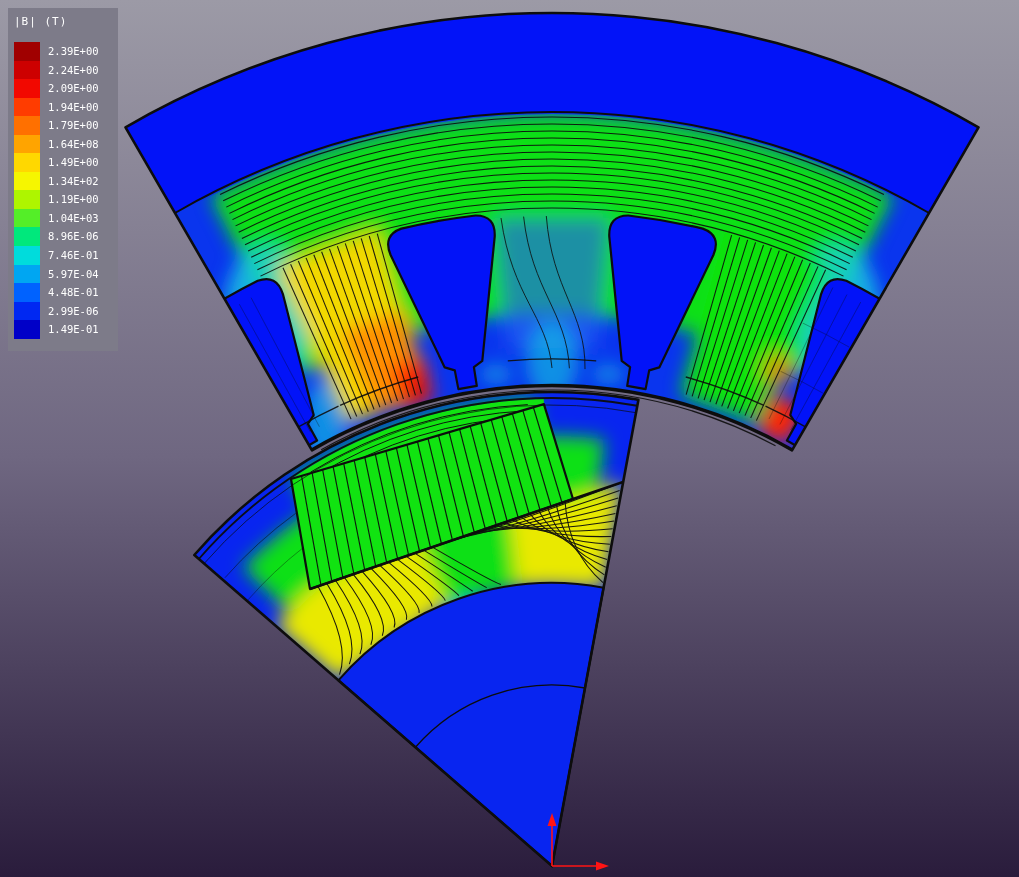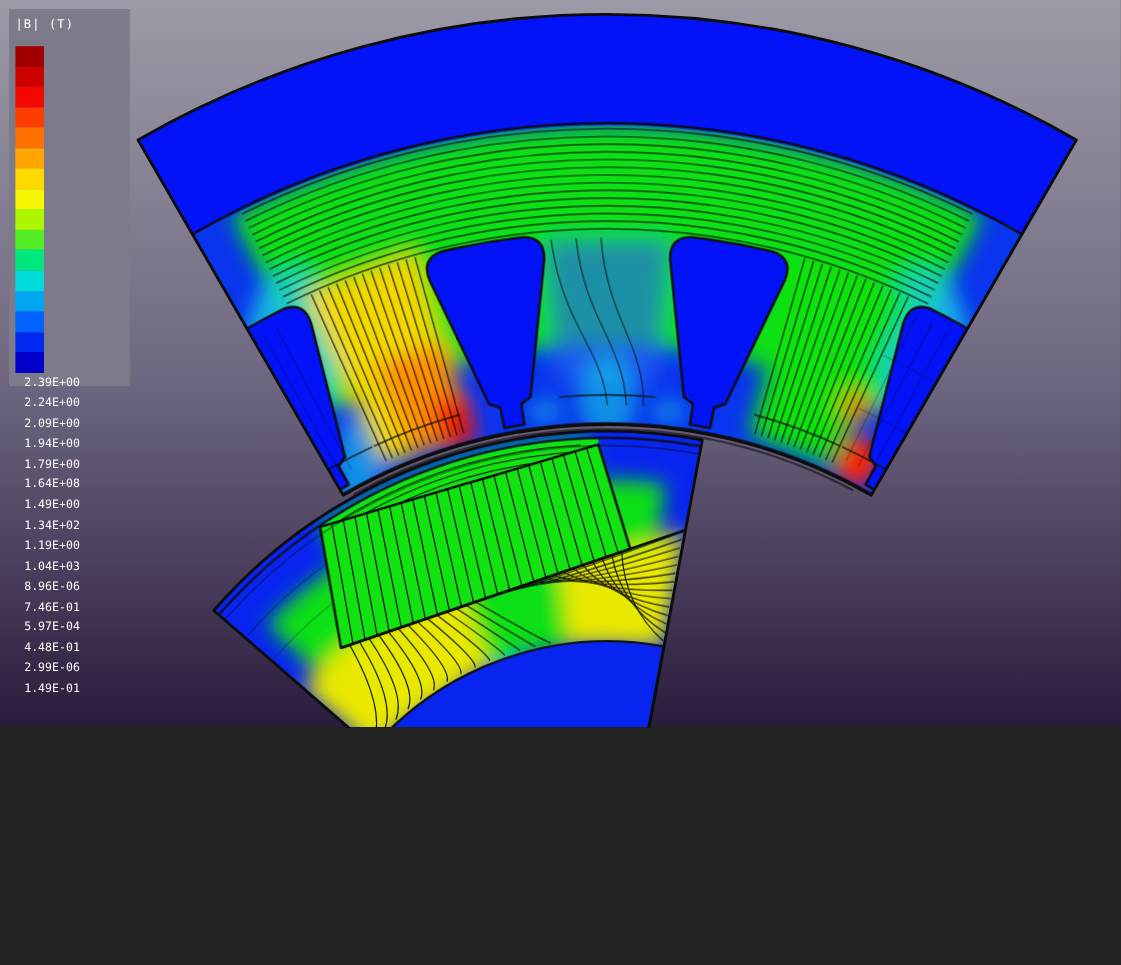--- a/index.html
+++ b/index.html
@@ -1,38 +1,38 @@
 <!DOCTYPE html>
 <html style="--bgTop: #9c9aa6; --bgMid: #6f6781; --bgBottom: #2a1c3c; --panelBg: #7d7b89; --panelText: #ffffff; --outline: #0d0d0d; --statorBase: #0a35ee; --pureBlue: #0213f8; --paleBlue: #2565f2; --yokeGreen: #0fe012; --magnetGreen: #11e311; --toothYellow: #f2d800; --yellow: #e9e900; --orange: #ff8c00; --red: #ff2600; --darkRed: #c00000; --cyan: #15cde0; --rotorBase: #0825f0; --axisRed: #ff1414;"><head>
 <meta charset="utf-8">
 <style>
   html,body{margin:0;padding:0;background:#222;}
   .viewport{
     position:relative;
-    width:1019px;height:661px;
+    width:1019px;height:877px;
     overflow:hidden;
     background:linear-gradient(180deg,var(--bgTop) 0%,var(--bgMid) 52%,var(--bgBottom) 100%);
     font-family:"DejaVu Sans Mono","Liberation Mono",monospace;
   }
   svg.scene{position:absolute;left:0;top:0;}
   .legend{
     position:absolute;left:8px;top:8px;
     width:110px;height:343px;
     background:var(--panelBg);
     box-sizing:border-box;
     padding:7px 4px 10px 6px;
     z-index:5;
   }
   .legend-title{
     color:var(--panelText);
     font-size:11px;
     letter-spacing:1px;
     height:27px;
   }
-  .legend-body{display:flex;flex-direction:column;align-items:flex-start;}
+  .legend-body{display:flex;align-items:flex-start;}
   .legend-bar{
     width:26px;
     display:flex;flex-direction:column;
     flex:none;
   }
   .legend-seg{width:26px;height:18.56px;flex:none;}
   .legend-labels{margin-left:8px;}
   .legend-label{
     color:var(--panelText);
     font-size:10.5px;

